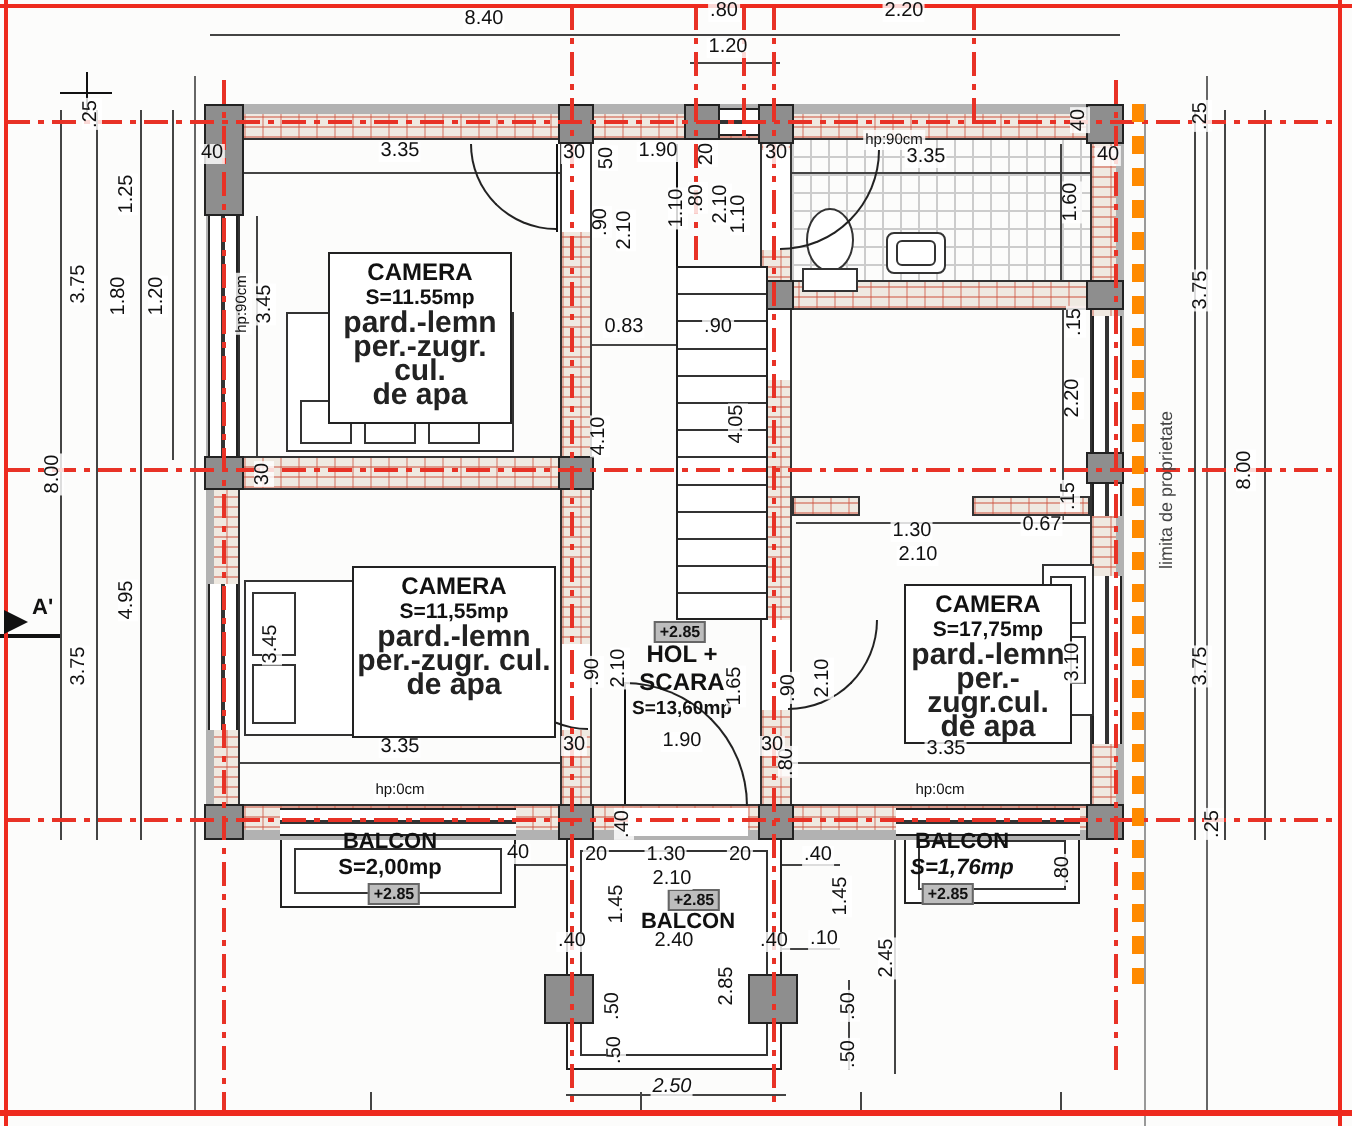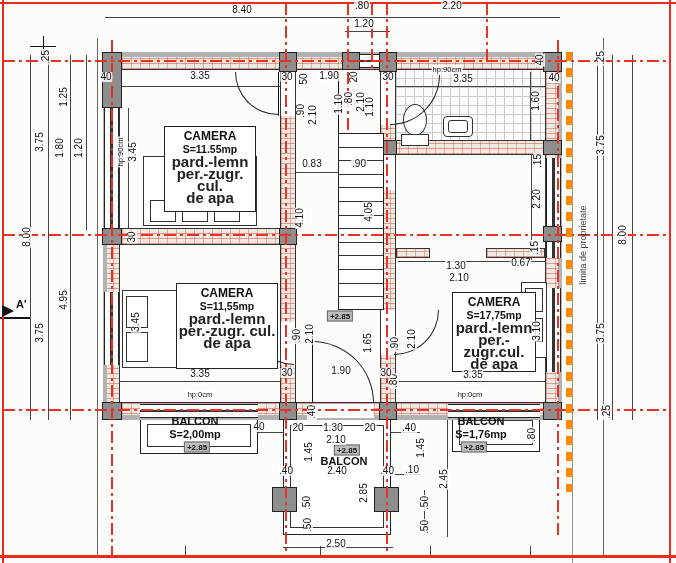--- a/index.html
+++ b/index.html
@@ -232,31 +232,36 @@
   </div>
 
   <div class="roombox" style="left:452px;top:292px;width:82px;height:76px;">
     <div class="rt">CAMERA</div>
     <div class="ra">S=17,75mp</div>
     <div class="rl">pard.-lemn</div>
     <div class="rl">per.-zugr.cul.</div>
     <div class="rl">de apa</div>
   </div>
 
+  <div class="freelbl" style="left:306px;top:320px;width:70px;">
+    <div class="rt">HOL +</div>
+    <div class="rt">SCARA</div>
+    <div class="ra" style="font-size:9.5px;">S=13,60mp</div>
+  </div>
 
   <div class="freelbl" style="left:150px;top:414px;width:90px;">
     <div class="rt" style="font-size:11px;">BALCON</div>
     <div class="ra" style="font-size:11px;">S=2,00mp</div>
   </div>
   <div class="freelbl" style="left:309px;top:454px;width:70px;">
     <div class="rt" style="font-size:11px;">BALCON</div>
   </div>
   <div class="freelbl" style="left:438px;top:414px;width:86px;">
     <div class="rt" style="font-size:11px;">BALCON</div>
-    <div class="ra" style="font-size:11px;">S=1,76mp</div>
+    <div class="ra" style="font-size:11px;font-style:italic;">S=1,76mp</div>
   </div>
 
   <div class="badge" style="left:340px;top:316px;">+2.85</div>
   <div class="badge" style="left:197px;top:447px;">+2.85</div>
   <div class="badge" style="left:347px;top:450px;">+2.85</div>
   <div class="badge" style="left:474px;top:447px;">+2.85</div>
 
   <div id="dims">
       <span class="lbl" style="left: 242px; top: 10px;">8.40</span>
       <span class="lbl" style="left: 362px; top: 6px;">.80</span>
@@ -332,17 +337,17 @@
       <span class="lbl r" style="left: 421px; top: 448px;">1.45</span>
       <span class="lbl" style="left: 337px; top: 471px;">2.40</span>
       <span class="lbl" style="left: 286px; top: 471px;">.40</span>
       <span class="lbl" style="left: 387px; top: 471px;">.40</span>
       <span class="lbl" style="left: 412px; top: 470px;">.10</span>
       <span class="lbl r" style="left: 364px; top: 493px;">2.85</span>
       <span class="lbl r" style="left: 307px; top: 503px;">.50</span>
       <span class="lbl r" style="left: 308px; top: 525px;">.50</span>
       <span class="lbl r" style="left: 425px; top: 503px;">.50</span>
       <span class="lbl r" style="left: 425px; top: 527px;">.50</span>
-      <span class="lbl" style="left: 336px; top: 544px;">2.50</span>
+      <span class="lbl" style="left: 336px; top: 544px; font-style: italic;">2.50</span>
       <span class="lbl r" style="left: 444px; top: 479px;">2.45</span>
       <span class="lbl r" style="left: 532px; top: 435px;">.80</span>
     </div>
 </div>
 
 </body></html>

